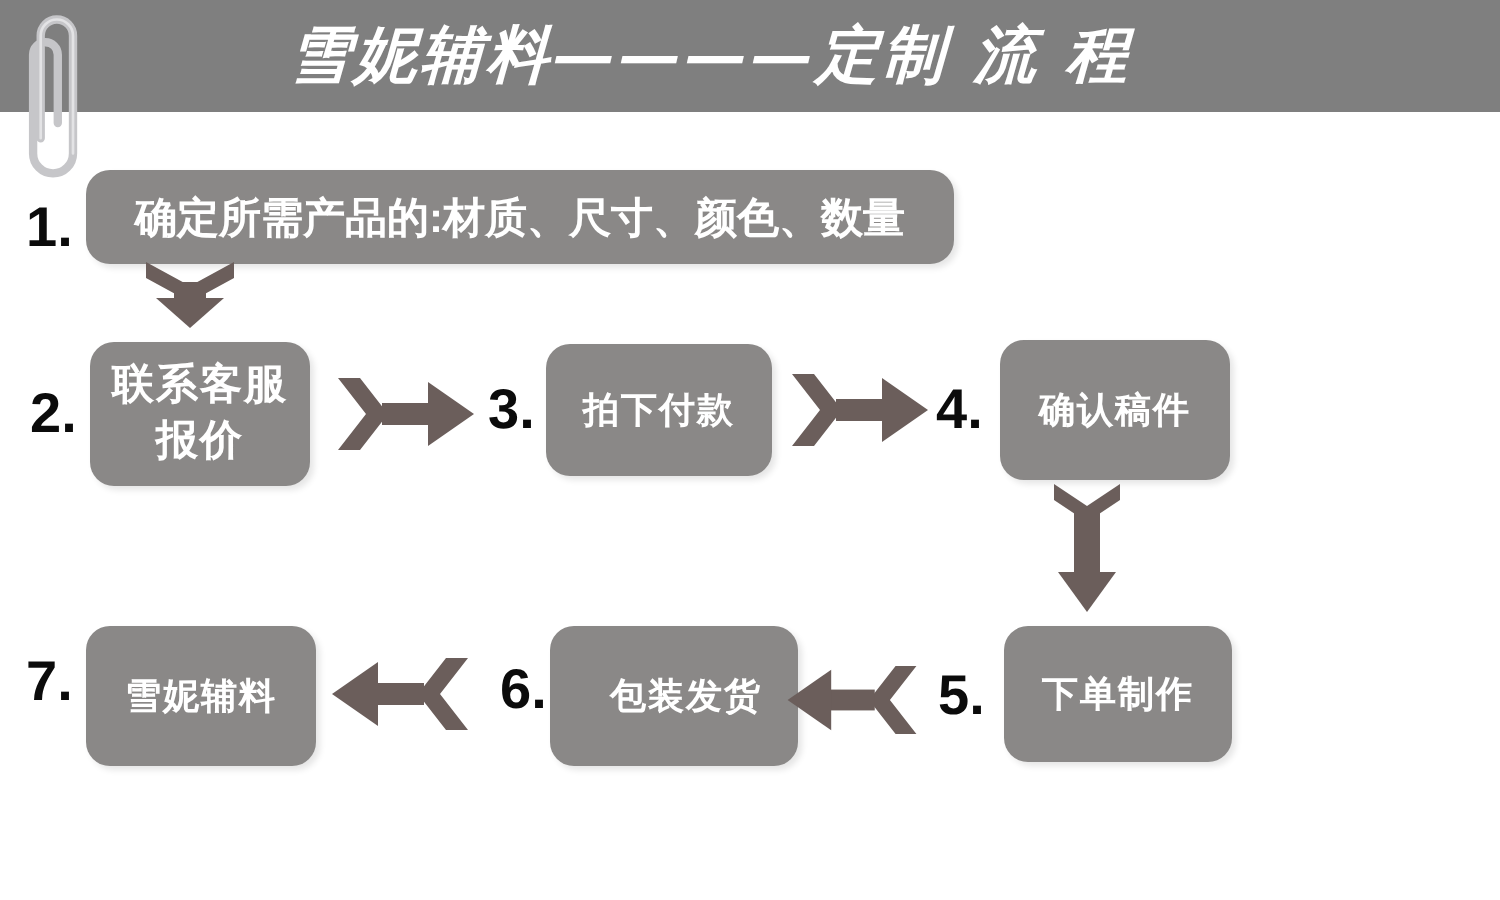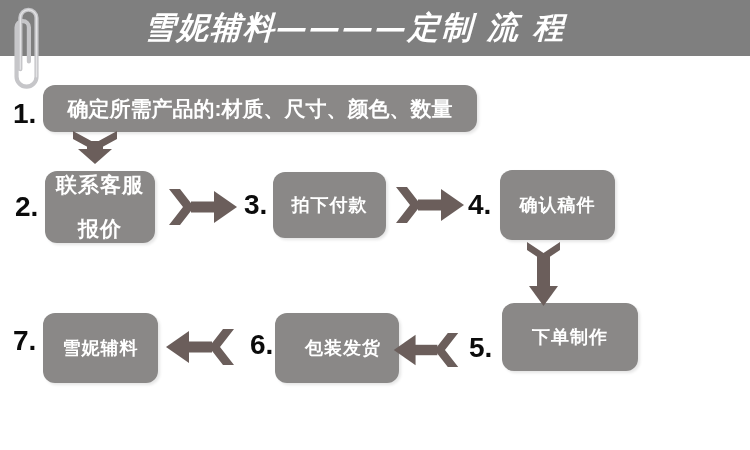--- a/index.html
+++ b/index.html
@@ -33,24 +33,24 @@
     box-shadow:2px 2px 3px rgba(0,0,0,0.10);
   }
   .box span{
     color:#ffffff;font-weight:bold;text-align:center;
     white-space:pre-line;letter-spacing:1px;
     font-family:"Liberation Sans",sans-serif;
   }
   #box1{left:43px;top:85px;width:434px;height:47px;}
   #box1 span{font-size:21px;letter-spacing:0;}
   #box2{left:45px;top:171px;width:110px;height:72px;}
-  #box2 span{font-size:21px;line-height:44px;}
+  #box2 span{font-size:21px;line-height:28px;}
   #box3{left:273px;top:172px;width:113px;height:66px;}
   #box4{left:500px;top:170px;width:115px;height:70px;}
-  #box5{left:502px;top:303px;width:136px;height:68px;}
+  #box5{left:502px;top:313px;width:114px;height:68px;}
   #box6{left:275px;top:313px;width:112px;height:70px;padding-left:12px;}
   #box7{left:43px;top:313px;width:115px;height:70px;}
   .box.single span{font-size:18px;}
   
   .arrow{position:absolute;}
   #arrowA{left:72px;top:131px;}
   #arrowB{left:169px;top:188px;}
   #arrowC{left:396px;top:186px;}
   #arrowD{left:526px;top:242px;}
   #arrowE{left:392px;top:332px;transform:scaleX(-1);}

